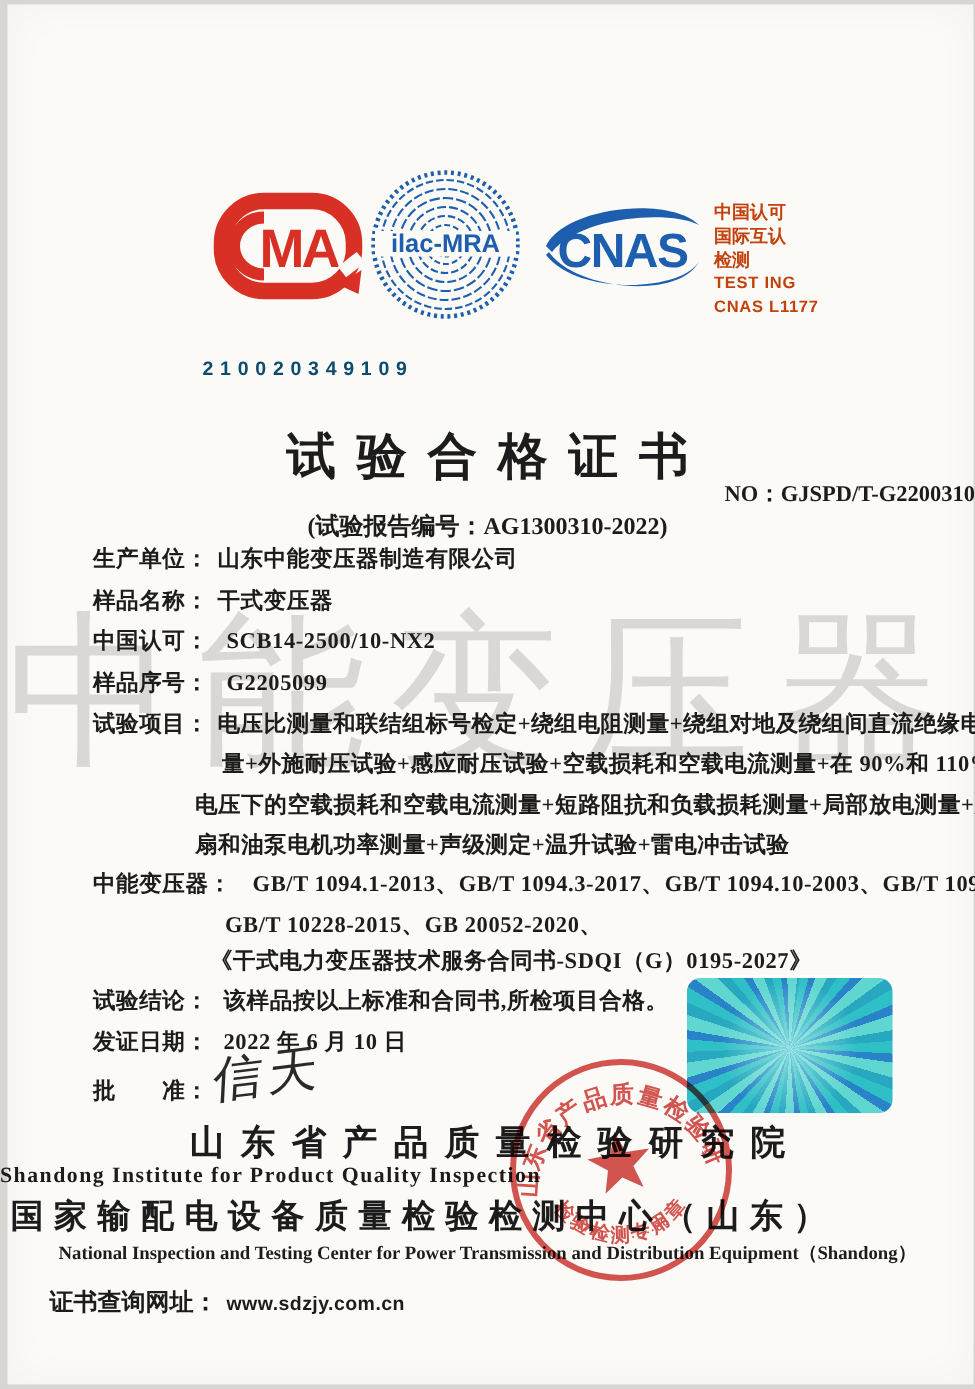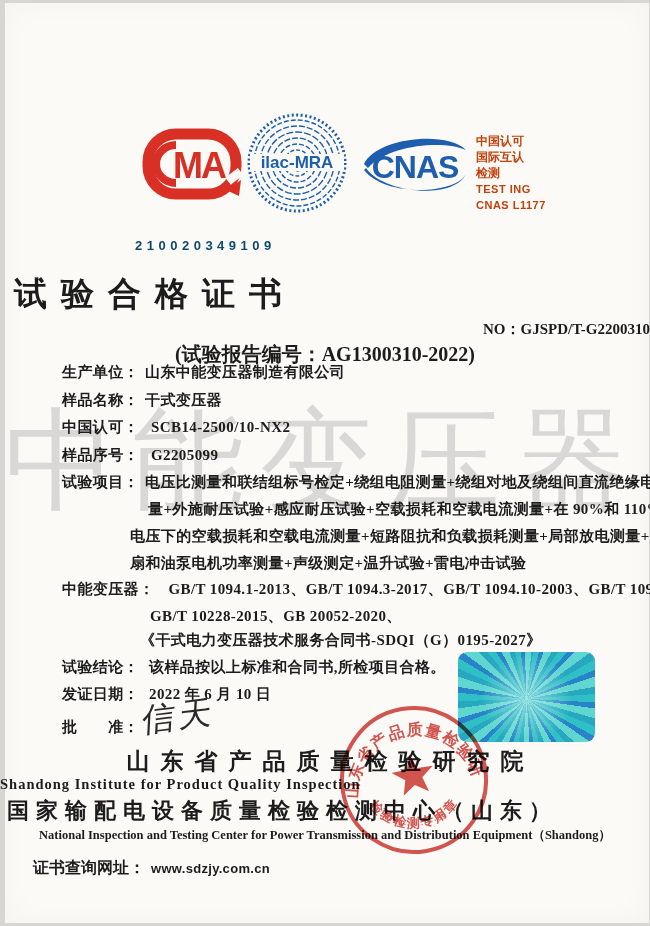--- a/index.html
+++ b/index.html
@@ -33,25 +33,25 @@
   .logo-ilac{left:246px;top:112px;z-index:1;}
   .logo-cnas{left:358px;top:130px;z-index:1;}
   .accred{
     left:476px;top:133px;z-index:1;color:#c2410c;font-weight:bold;
     font-size:12px;line-height:16px;
     font-family:"Liberation Sans","DejaVu Sans",sans-serif;
   }
   .accred .en{font-size:11px;letter-spacing:0.5px;}
   
   .title{
-    top:272px;width:100%;z-index:1;
+    top:282px;width:100%;text-align:center;z-index:1;
     font-size:33px;font-weight:bold;letter-spacing:14px;text-indent:14px;
   }
   .cert-no{top:320px;width:100%;text-align:right;font-size:15px;font-weight:bold;z-index:1;}
-  .report-no{top:341px;width:100%;text-align:center;font-size:20px;font-weight:bold;z-index:1;}
+  .report-no{top:341px;width:100%;text-align:center;font-size:16px;font-weight:bold;z-index:1;}
   
   .row{left:62px;font-size:15px;font-weight:600;letter-spacing:0.4px;z-index:1;white-space:nowrap;}
   .row .label{font-weight:700;}
   .row .val{margin-left:6px;}
   .cont{font-size:15px;font-weight:600;letter-spacing:0.4px;z-index:1;white-space:nowrap;}
   
   .signature{
     left:142px;top:694px;z-index:2;font-size:33px;color:#2a2a2a;
     transform:rotate(-7deg) skewX(-10deg);font-weight:500;letter-spacing:4px;
   }

